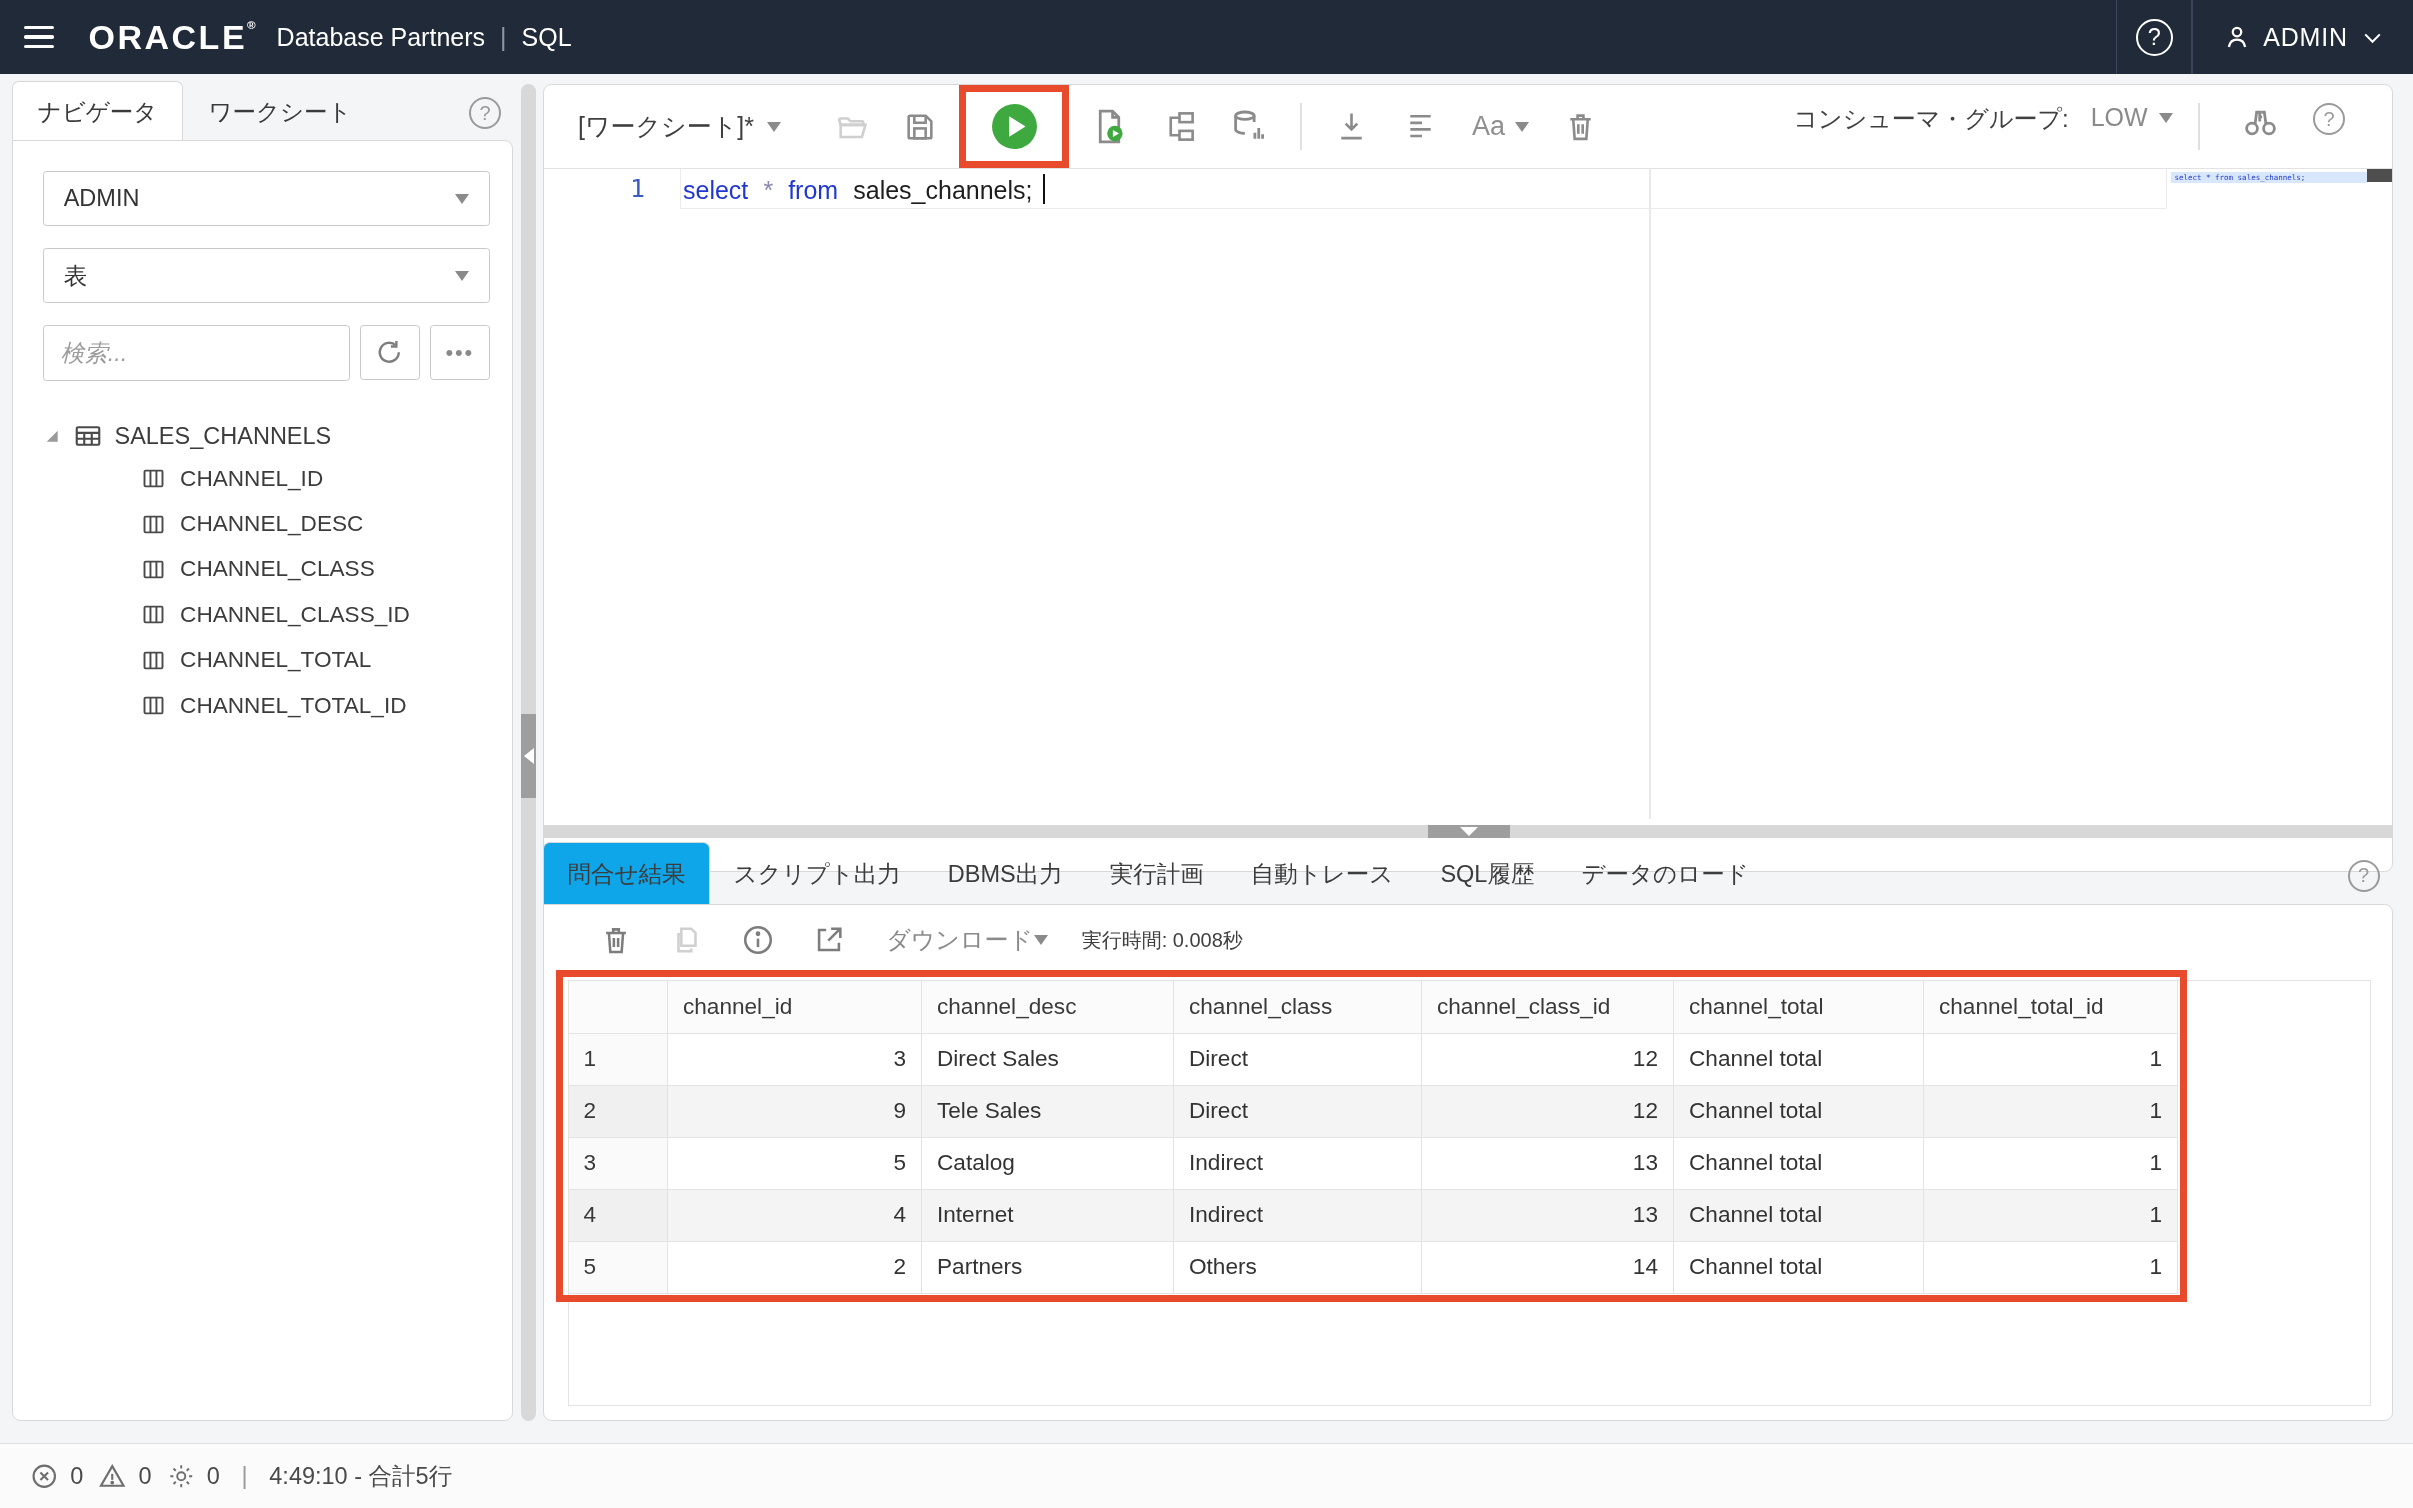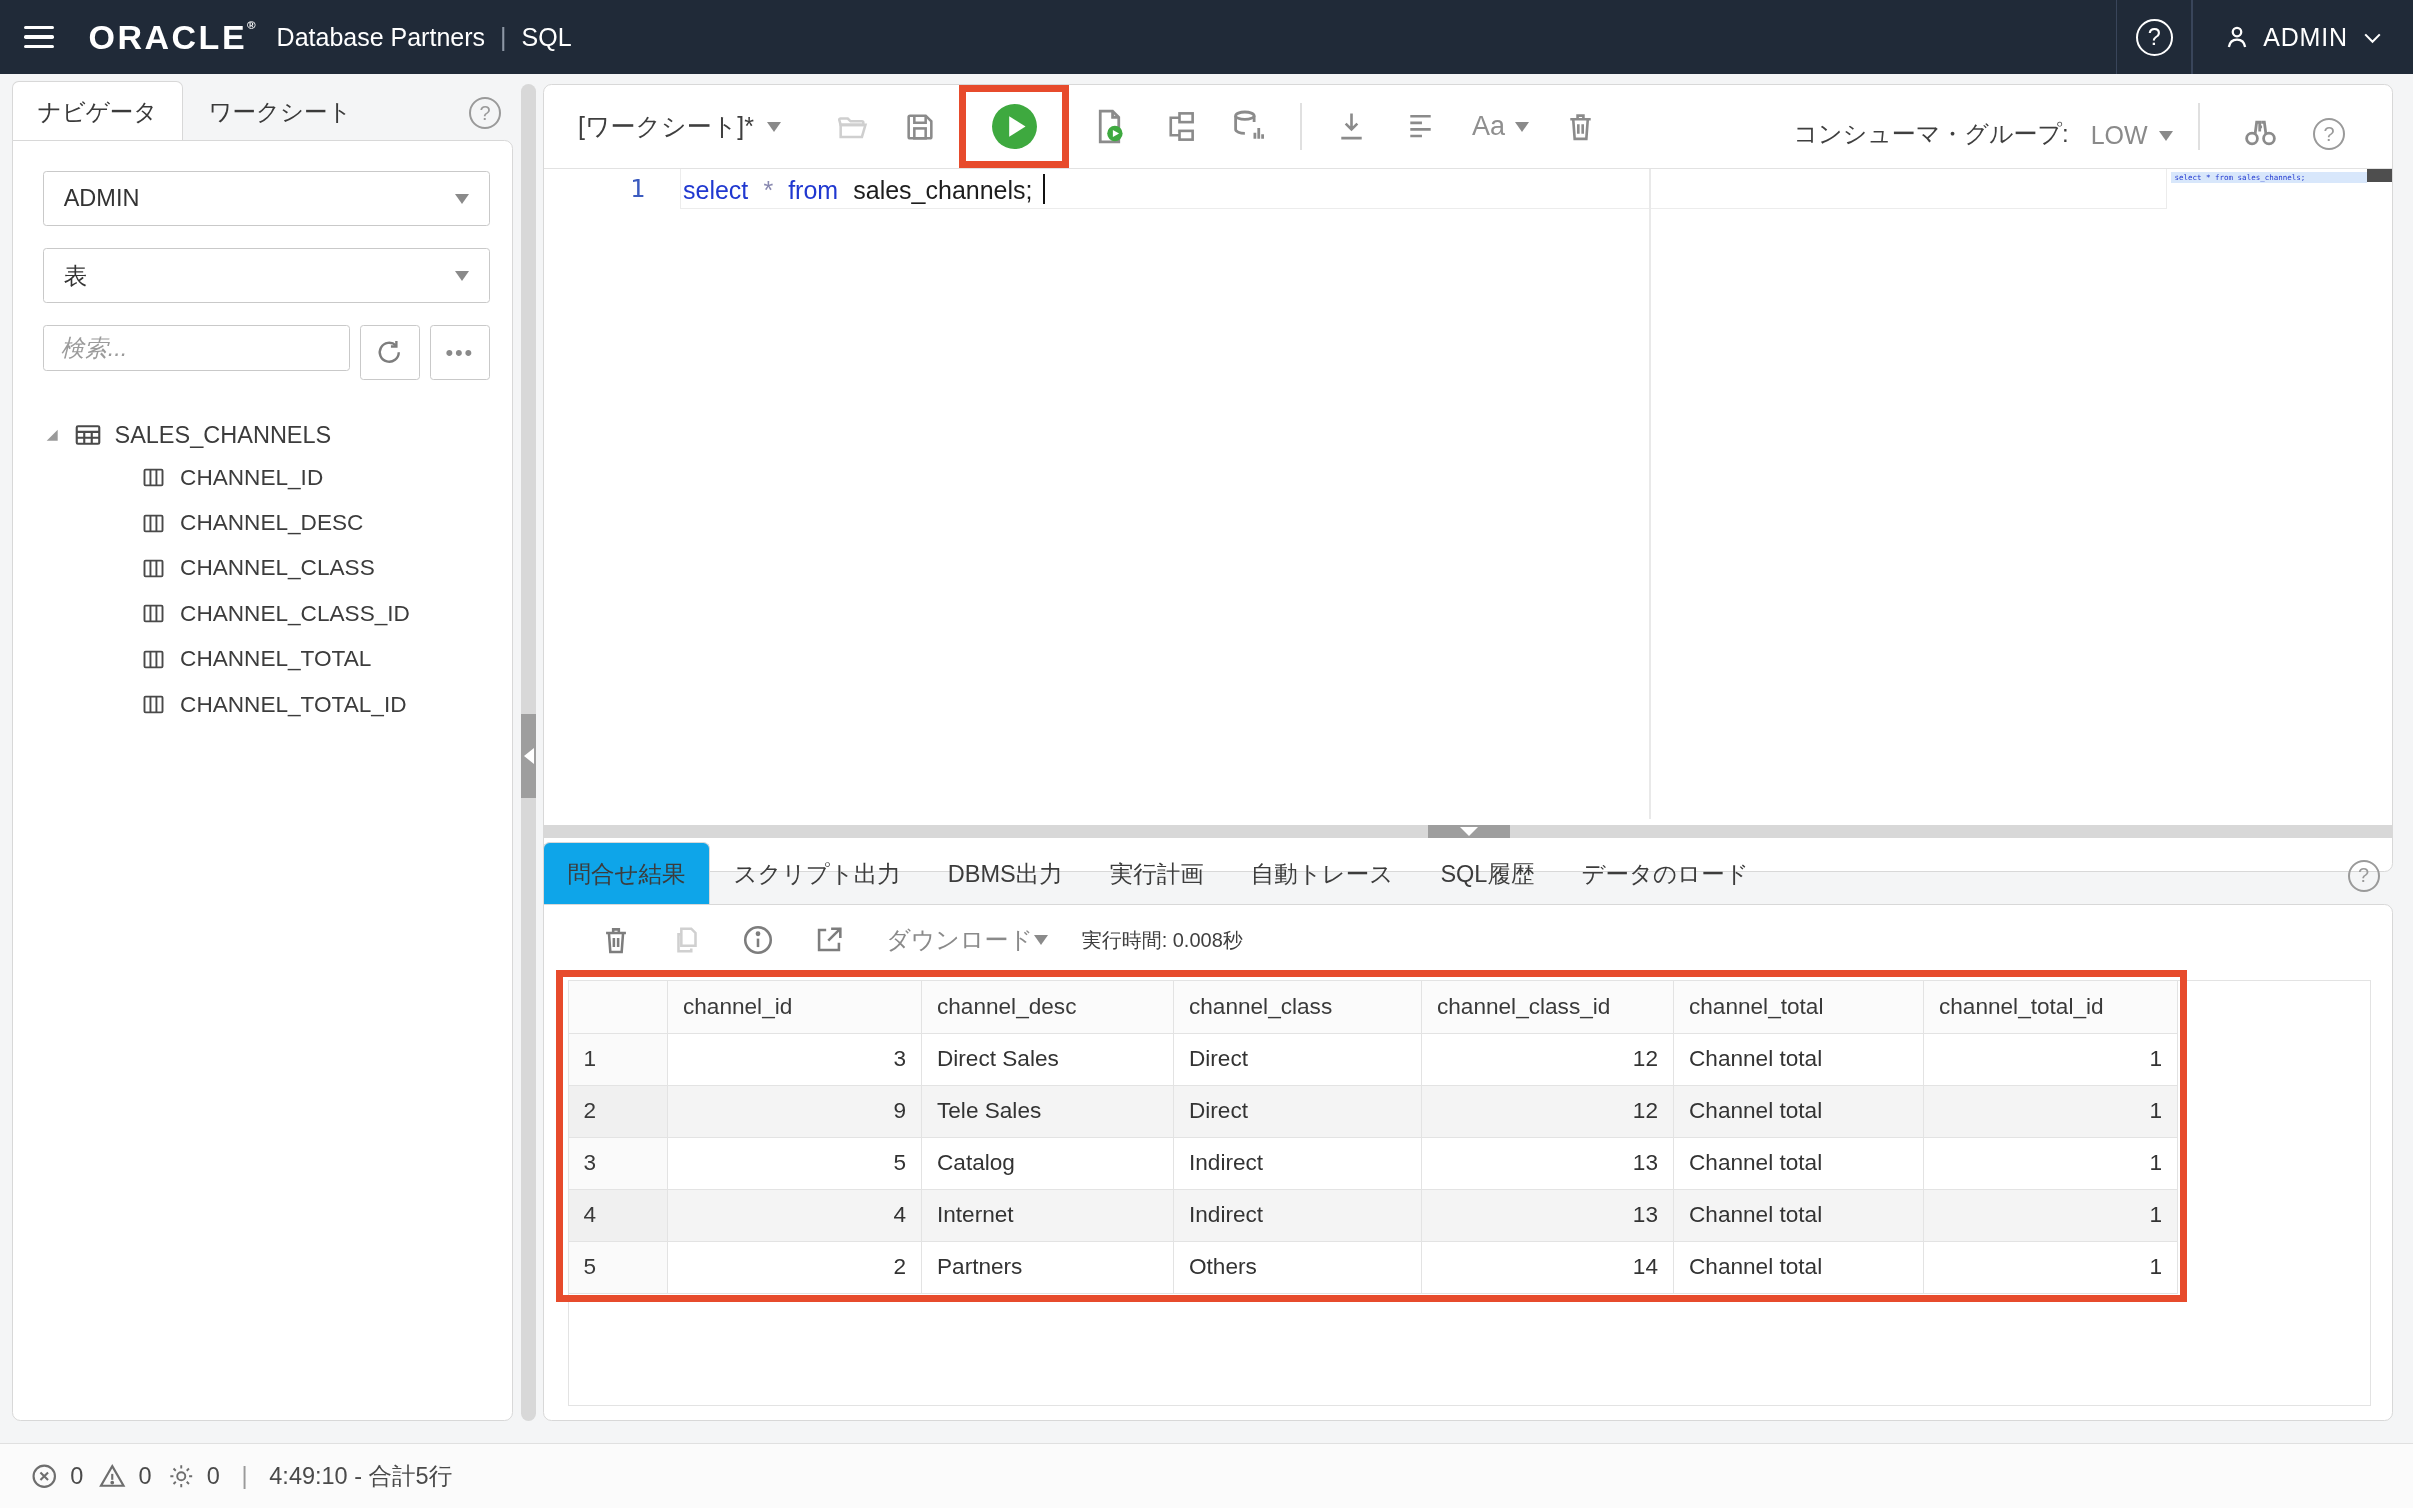--- a/index.html
+++ b/index.html
@@ -35,42 +35,42 @@
   .side-tab.active{background:#fff;border:0.8px solid var(--border);border-bottom:none;border-radius:6.7px 6.7px 0 0}
   .side-help{margin-left:auto;margin-bottom:11.7px;margin-right:11.7px}
   .helpc{width:32px;height:32px;border:2.1px solid #9a9a9a;border-radius:50%;color:#9a9a9a;
     display:flex;align-items:center;justify-content:center;font-size:20px;cursor:pointer;background:#fff0}
   .sidebar{position:absolute;left:11.7px;top:140px;width:501px;height:1281px;background:#fff;
     border:0.8px solid var(--border);border-radius:0 8.4px 8.4px 8.4px;padding:30px 22px 0 30px}
   .selectbox{height:55px;border:0.8px solid #c9c9c9;border-radius:3.4px;background:#fff;display:flex;
     align-items:center;padding:0 20px;font-size:23.5px;color:#333;margin-bottom:22px;cursor:pointer}
   .caret-down{margin-left:auto;width:0;height:0;border-left:7.5px solid transparent;border-right:7.5px solid transparent;border-top:10px solid #8a8a8a}
   .search-row{display:flex;gap:10px;margin-bottom:40px}
-  .search-input{flex:1;height:46px;border:0.8px solid #c9c9c9;border-radius:3.4px;font-size:23.5px;padding:8px 17px;color:#333;min-width:0}
+  .search-input{flex:1;height:56px;border:0.8px solid #c9c9c9;border-radius:3.4px;font-size:23.5px;padding:8px 17px;color:#333;min-width:0}
   .search-input::placeholder{color:#9b9b9b;font-style:italic}
   .sq-btn{width:60px;height:55px;border:0.8px solid #c9c9c9;border-radius:3.4px;background:#fff;display:flex;align-items:center;justify-content:center;cursor:pointer}
   .dots{color:#8a8a8a;font-size:22px;letter-spacing:1.7px}
   .tree-root{display:flex;align-items:center;gap:11.7px;font-size:23.5px;color:#3c3c3c;cursor:pointer}
   .tree-kids{margin-top:5px}
   .tree-item{display:flex;align-items:center;gap:13.4px;font-size:22.6px;color:#3c3c3c;padding:9.2px 0 9.2px 97px;cursor:pointer}
 
   
   .vsplit{position:absolute;left:521px;top:84px;width:15px;height:1337px;background:#d8d8d8;border-radius:7.5px}
   .vsplit .handle{position:absolute;left:0;top:630px;width:15px;height:84px;background:#9e9e9e;display:flex;align-items:center;justify-content:center;cursor:pointer}
   .tri-left{width:0;height:0;border-top:8.4px solid transparent;border-bottom:8.4px solid transparent;border-right:10px solid #fff}
 
   
   .worksheet{position:absolute;left:543px;top:84px;width:1850px;height:788px;background:#fff;border:0.8px solid var(--border);border-radius:8.4px;overflow:visible}
   .ws-toolbar{height:84px;border-bottom:0.8px solid #e2e2e2;display:flex;align-items:center;padding:0 30px 0 34px}
   .ws-name{display:flex;align-items:center;gap:13.4px;font-size:25px;color:#3f3f3f;cursor:pointer;margin-right:37px}
   .tb-btn{background:none;border:none;margin:0 17px;cursor:pointer;display:flex;align-items:center}
   .tb-sep{width:1.7px;height:47px;background:#e0e0e0;margin:0 15px}
   .run-hl{border:7.5px solid var(--red);padding:10px 23.5px;margin:-18.4px 5px;display:flex;align-items:center;background:#fff}
   .aa-label{font-size:27px;color:#8f8f8f;margin-right:10px}
-  .ws-right{margin-left:auto;display:flex;align-items:flex-end}
+  .ws-right{margin-left:auto;display:flex;align-items:flex-start}
   .cg-label{font-size:24px;color:#3f3f3f;margin-right:22px}
   .cg-value{font-size:25px;color:#8a8a8a;display:flex;align-items:center;gap:11.7px;cursor:pointer}
   .ws-right .tb-sep{margin:0 25px}
 
   
   .editor{position:relative;height:650px;background:#fff;border-radius:0 0 8.4px 8.4px;overflow:hidden}
   .guide{position:absolute;left:1105px;top:0;bottom:0;width:1.7px;background:#e9e9e9}
   .curline{position:absolute;left:136px;top:0;width:1487px;height:40px;border:1.7px solid #ececec;border-top:none}
   .gutter-num{position:absolute;left:0;top:5px;width:101px;text-align:right;font-family:"DejaVu Sans Mono",monospace;font-size:25px;color:#3b5bbf}
   .codeline{position:absolute;left:139px;top:5px;font-family:"DejaVu Sans Mono",monospace;font-size:25px;color:#1d1d1d;white-space:pre}

